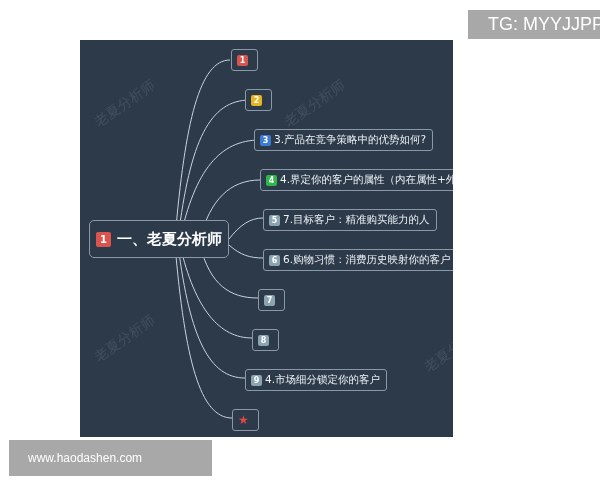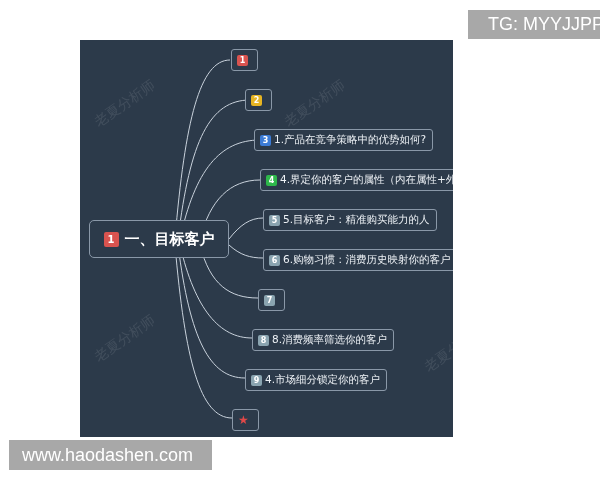--- a/index.html
+++ b/index.html
@@ -12,22 +12,22 @@
           font-weight:bold; font-size:15px; background:#2c3a4a; }
   .node { position:absolute; height:22px; border:1px solid #8a98a8; border-radius:3px; box-sizing:border-box;
           display:flex; align-items:center; padding:0 6px 0 5px; color:#eef2f6; font-size:10.5px; white-space:nowrap; background:#2c3a4a; }
   .badge { display:inline-flex; align-items:center; justify-content:center; width:11px; height:11px; border-radius:2px;
            font-size:8px; color:#fff; margin-right:3px; font-weight:bold; flex:none; }
   .root .badge { width:15px; height:15px; font-size:10px; margin-right:6px; }
   .star { color:#e04848; font-size:12px; margin-right:3px; }
   .wm { position:absolute; color:rgba(255,255,255,0.10); font-size:14px; transform:rotate(-35deg); white-space:nowrap; }
   .tag-tg { position:absolute; left:468px; top:10px; width:137px; height:29px; background:#a8a8a8; color:#ffffff;
             font-family:"Liberation Sans", sans-serif; font-size:18px; display:flex; align-items:center; padding-left:20px; box-sizing:border-box; }
-  .tag-url { position:absolute; left:9px; top:440px; width:203px; height:30px; background:#a8a8a8; color:#ffffff;
-             font-family:"Liberation Sans", sans-serif; font-size:18px; display:flex; align-items:center; padding-left:13px; box-sizing:border-box; }
+  .tag-url { position:absolute; left:9px; top:440px; width:203px; height:36px; background:#a8a8a8; color:#ffffff;
+             font-family:"Liberation Sans", sans-serif; font-size:12px; display:flex; align-items:center; padding-left:19px; box-sizing:border-box; }
 </style>
 </head>
 <body>
 
 <div class="tag-tg">TG: MYYJJPP</div>
 
 <div class="canvas">
   <svg class="links" width="373" height="397">
     <g fill="none" stroke="#c9d2dc" stroke-width="1">
       <path d="M95 199 C 105 80, 120 20, 150 20"></path>
@@ -43,51 +43,50 @@
     </g>
   </svg>
 
   <div class="wm" style="left:10px;top:55px;">老夏分析师</div>
   <div class="wm" style="left:200px;top:55px;">老夏分析师</div>
   <div class="wm" style="left:10px;top:290px;">老夏分析师</div>
   <div class="wm" style="left:340px;top:300px;">老夏分析师</div>
 
   <div class="root">
     <span class="badge" style="background:#d9534f">1</span>
-    <span>一、目标客户</span>
+    <span>一、老夏分析师</span>
   </div>
 
   <div class="node" style="left:151px;top:9px;">
     <span class="badge" style="background:#d9534f">1</span>
   </div>
   <div class="node" style="left:165px;top:49px;">
     <span class="badge" style="background:#e6b422">2</span>
   </div>
   <div class="node" style="left:174px;top:89px;">
     <span class="badge" style="background:#3b7bd6">3</span>
-    <span>1.产品在竞争策略中的优势如何?</span>
+    <span>3.产品在竞争策略中的优势如何?</span>
   </div>
   <div class="node" style="left:180px;top:129px;">
     <span class="badge" style="background:#2eb84b">4</span>
     <span>4.界定你的客户的属性（内在属性+外在属性）</span>
   </div>
   <div class="node" style="left:183px;top:169px;">
     <span class="badge" style="background:#8aa4b0">5</span>
-    <span>5.目标客户：精准购买能力的人</span>
+    <span>7.目标客户：精准购买能力的人</span>
   </div>
   <div class="node" style="left:183px;top:209px;">
     <span class="badge" style="background:#8aa4b0">6</span>
     <span>6.购物习惯：消费历史映射你的客户</span>
   </div>
   <div class="node" style="left:178px;top:249px;">
     <span class="badge" style="background:#8aa4b0">7</span>
   </div>
   <div class="node" style="left:172px;top:289px;">
     <span class="badge" style="background:#8aa4b0">8</span>
-    <span>8.消费频率筛选你的客户</span>
   </div>
   <div class="node" style="left:165px;top:329px;">
     <span class="badge" style="background:#8aa4b0">9</span>
     <span>4.市场细分锁定你的客户</span>
   </div>
   <div class="node" style="left:152px;top:369px;">
     <span class="star">★</span>
   </div>
 </div>
 

